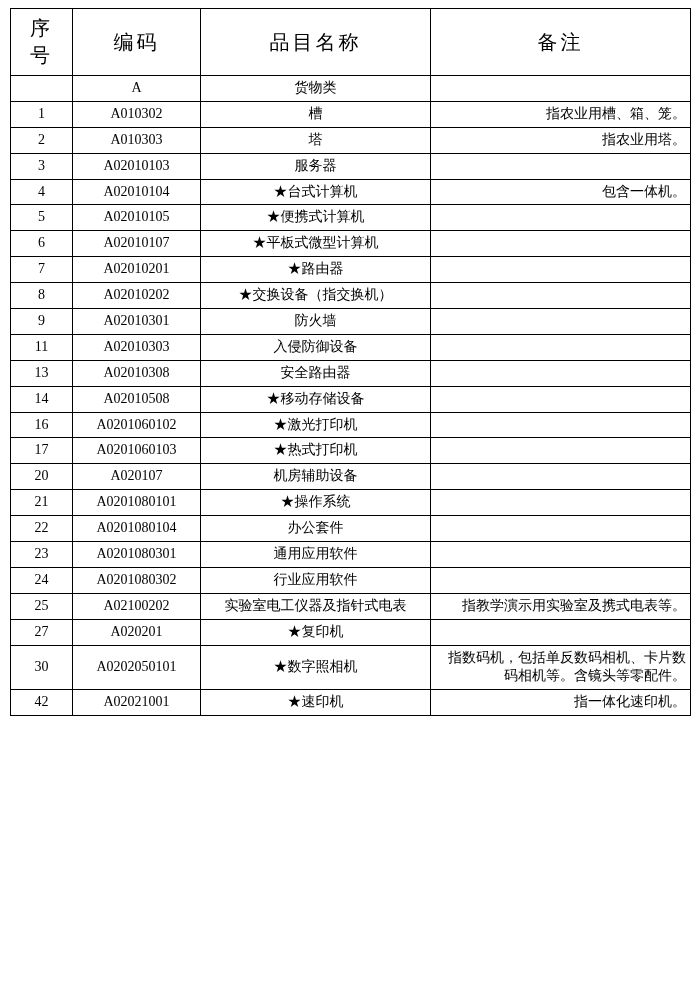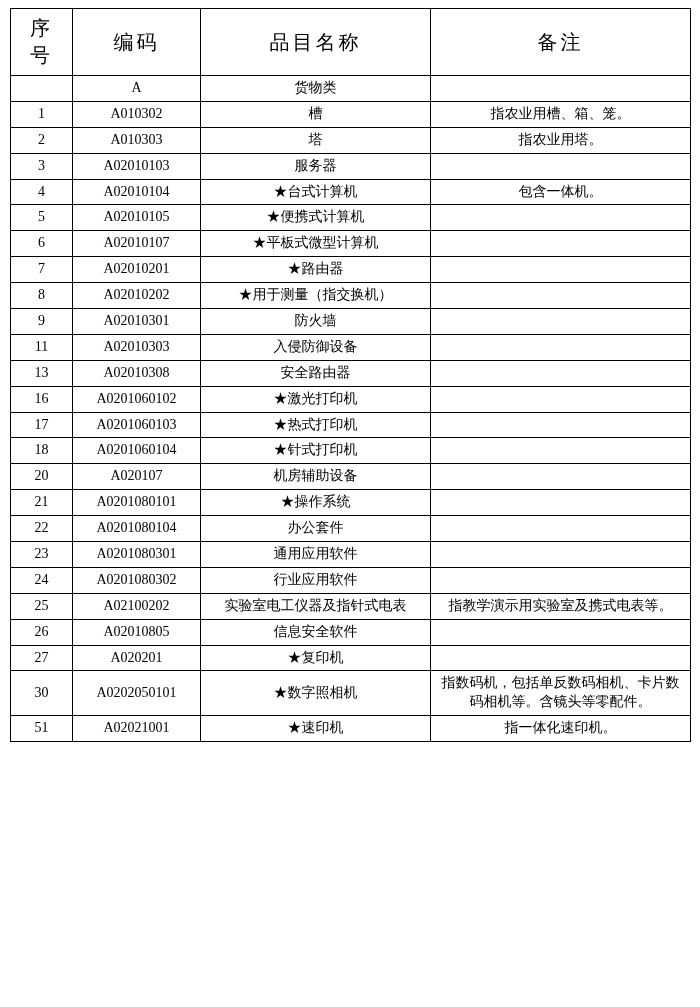--- a/index.html
+++ b/index.html
@@ -40,21 +40,21 @@
   table.catalog thead th {
     font-size: 20px;
     font-weight: normal;
     text-align: center;
     letter-spacing: 3px;
     padding: 6px 12px;
   }
   td.seq   { text-align: center; }
   td.code  { text-align: center; }
   td.name  { text-align: center; }
-  td.note  { text-align: center; padding-left: 6px; }
+  td.note  { text-align: right; padding-left: 6px; }
   tr.group td.name { }
   tr.group td.seq { text-align: center; }
 </style>
 </head>
 <body>
 
 <div class="page">
   <table class="catalog">
     <colgroup>
       <col class="c-seq">
@@ -115,21 +115,21 @@
         </tr>
         <tr>
           <td class="seq">7</td>
           <td class="code">A02010201</td>
           <td class="name">★路由器</td>
           <td class="note"></td>
         </tr>
         <tr>
           <td class="seq">8</td>
           <td class="code">A02010202</td>
-          <td class="name">★用于测量（指交换机）</td>
+          <td class="name">★交换设备（指交换机）</td>
           <td class="note"></td>
         </tr>
         <tr>
           <td class="seq">9</td>
           <td class="code">A02010301</td>
           <td class="name">防火墙</td>
           <td class="note"></td>
         </tr>
         <tr>
           <td class="seq">11</td>
@@ -137,35 +137,35 @@
           <td class="name">入侵防御设备</td>
           <td class="note"></td>
         </tr>
         <tr>
           <td class="seq">13</td>
           <td class="code">A02010308</td>
           <td class="name">安全路由器</td>
           <td class="note"></td>
         </tr>
         <tr>
+          <td class="seq">14</td>
+          <td class="code">A02010508</td>
+          <td class="name">★移动存储设备</td>
+          <td class="note"></td>
+        </tr>
+        <tr>
           <td class="seq">16</td>
           <td class="code">A0201060102</td>
           <td class="name">★激光打印机</td>
           <td class="note"></td>
         </tr>
         <tr>
           <td class="seq">17</td>
           <td class="code">A0201060103</td>
           <td class="name">★热式打印机</td>
-          <td class="note"></td>
-        </tr>
-        <tr>
-          <td class="seq">18</td>
-          <td class="code">A0201060104</td>
-          <td class="name">★针式打印机</td>
           <td class="note"></td>
         </tr>
         <tr>
           <td class="seq">20</td>
           <td class="code">A020107</td>
           <td class="name">机房辅助设备</td>
           <td class="note"></td>
         </tr>
         <tr>
           <td class="seq">21</td>
@@ -191,38 +191,32 @@
           <td class="name">行业应用软件</td>
           <td class="note"></td>
         </tr>
         <tr>
           <td class="seq">25</td>
           <td class="code">A02100202</td>
           <td class="name">实验室电工仪器及指针式电表</td>
           <td class="note">指教学演示用实验室及携式电表等。</td>
         </tr>
         <tr>
-          <td class="seq">26</td>
-          <td class="code">A02010805</td>
-          <td class="name">信息安全软件</td>
-          <td class="note"></td>
-        </tr>
-        <tr>
           <td class="seq">27</td>
           <td class="code">A020201</td>
           <td class="name">★复印机</td>
           <td class="note"></td>
         </tr>
         <tr>
           <td class="seq">30</td>
           <td class="code">A0202050101</td>
           <td class="name">★数字照相机</td>
           <td class="note">指数码机，包括单反数码相机、卡片数码相机等。含镜头等零配件。</td>
         </tr>
         <tr>
-          <td class="seq">51</td>
+          <td class="seq">42</td>
           <td class="code">A02021001</td>
           <td class="name">★速印机</td>
           <td class="note">指一体化速印机。</td>
         </tr>
       </tbody>
   </table>
 </div>
 
 </body></html>

